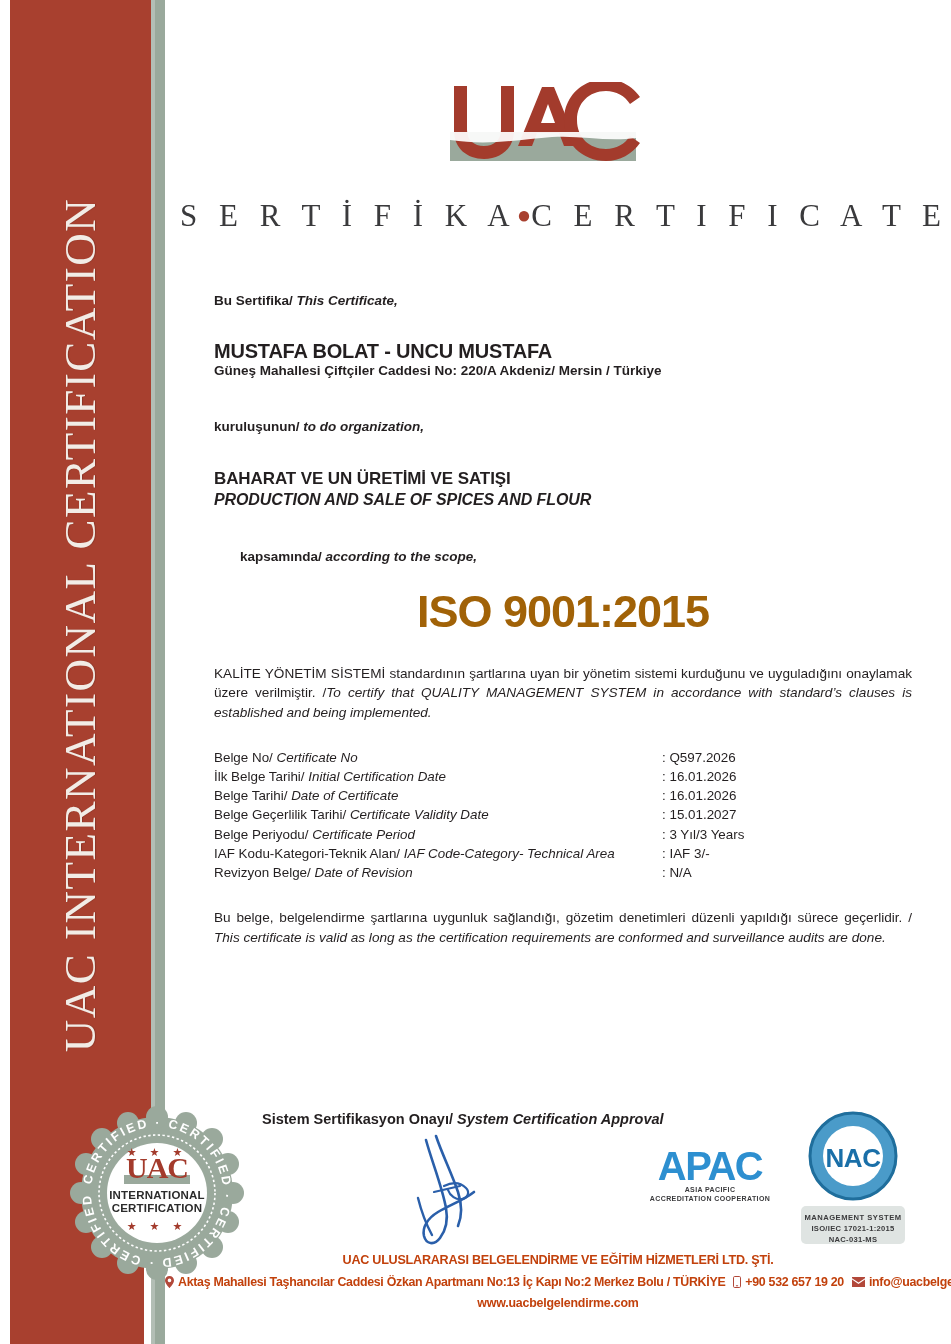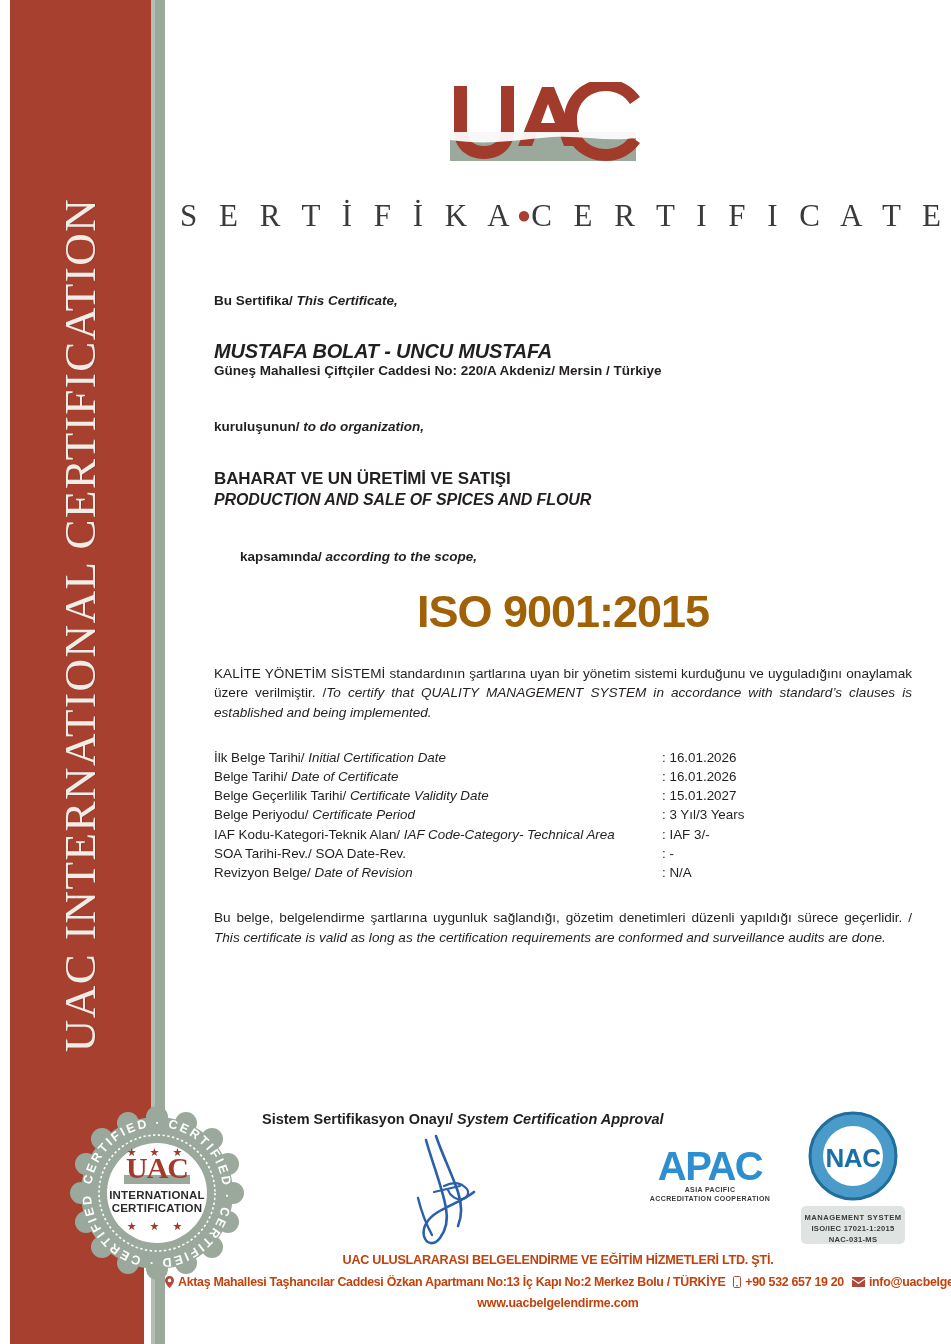--- a/index.html
+++ b/index.html
@@ -124,21 +124,20 @@
     line-height: 1.3;
     font-weight: 600;
   }
   .lbl-line i { font-weight: 700; }
 
   .company-name {
     font-size: 20px;
     font-weight: 700;
     letter-spacing: -0.2px;
     margin-top: 30px;
-    font-style: italic;
   }
   .company-addr {
     font-size: 13.5px;
     font-weight: 600;
   }
   .scope-tr {
     font-size: 17px;
     font-weight: 700;
     margin-top: 34px;
     letter-spacing: -0.1px;
@@ -331,42 +330,42 @@
     </div>
 
     <div id="standard">ISO 9001:2015</div>
 
     <div id="declaration">
       <span>KALİTE YÖNETİM SİSTEMİ standardının şartlarına uyan bir yönetim sistemi kurduğunu ve uyguladığını onaylamak üzere verilmiştir. /</span><i>To certify that QUALITY MANAGEMENT SYSTEM in accordance with standard’s clauses is established and being implemented.</i>
     </div>
 
     <div id="details">
       <div class="detail-row">
+        <div class="detail-label"><span>Belge No/ </span><i>Certificate No</i></div>
+        <div class="detail-value">: Q597.2026</div>
+      </div>
+      <div class="detail-row">
         <div class="detail-label"><span>İlk Belge Tarihi/ </span><i>Initial Certification Date</i></div>
         <div class="detail-value">: 16.01.2026</div>
       </div>
       <div class="detail-row">
         <div class="detail-label"><span>Belge Tarihi/ </span><i>Date of Certificate</i></div>
         <div class="detail-value">: 16.01.2026</div>
       </div>
       <div class="detail-row">
         <div class="detail-label"><span>Belge Geçerlilik Tarihi/ </span><i>Certificate Validity Date</i></div>
         <div class="detail-value">: 15.01.2027</div>
       </div>
       <div class="detail-row">
         <div class="detail-label"><span>Belge Periyodu/ </span><i>Certificate Period</i></div>
         <div class="detail-value">: 3 Yıl/3 Years</div>
       </div>
       <div class="detail-row">
         <div class="detail-label"><span>IAF Kodu-Kategori-Teknik Alan/ </span><i>IAF Code-Category- Technical Area</i></div>
         <div class="detail-value">: IAF 3/-</div>
-      </div>
-      <div class="detail-row">
-        <div class="detail-label"><span>SOA Tarihi-Rev./ SOA Date-Rev.</span><i></i></div>
-        <div class="detail-value">: -</div>
       </div>
       <div class="detail-row">
         <div class="detail-label"><span>Revizyon Belge/ </span><i>Date of Revision</i></div>
         <div class="detail-value">: N/A</div>
       </div>
     </div>
 
     <div id="validity">
       <span>Bu belge, belgelendirme şartlarına uygunluk sağlandığı, gözetim denetimleri düzenli yapıldığı sürece geçerlidir. / </span><i>This certificate is valid as long as the certification requirements are conformed and surveillance audits are done.</i>
     </div>

